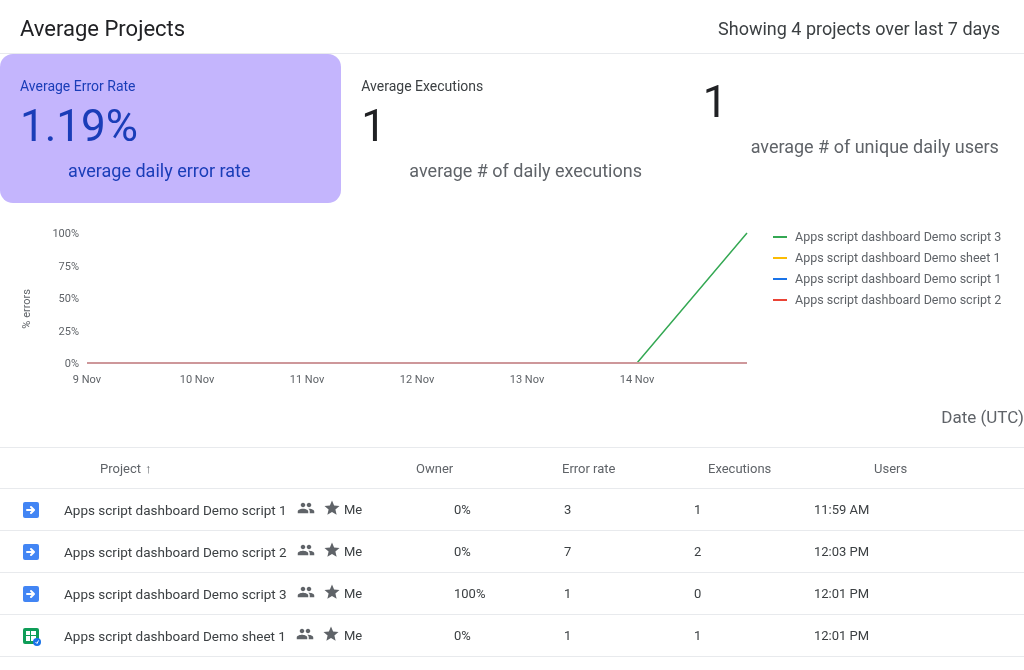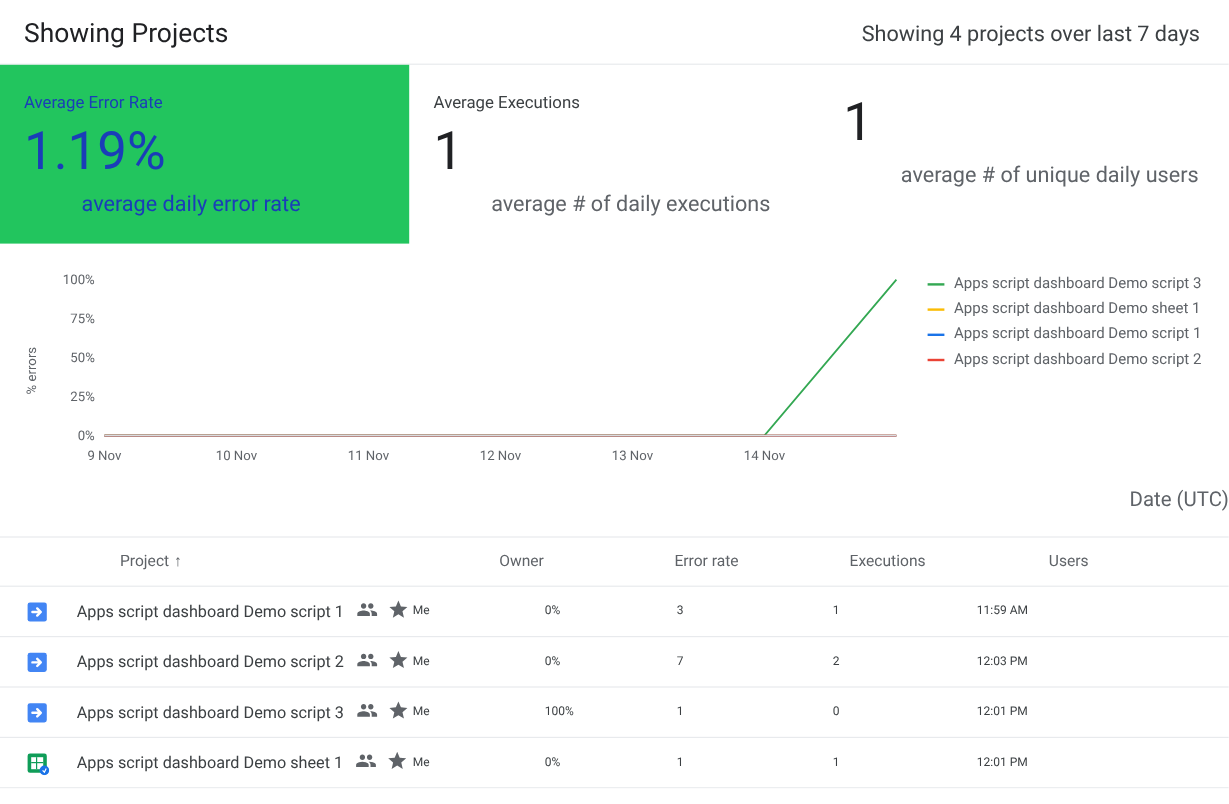--- a/index.html
+++ b/index.html
@@ -29,21 +29,22 @@
 .stats-row {
   display: flex;
   padding: 0;
 }
 .stat-card {
   flex: 1;
   padding: 24px 20px 22px 20px;
   border-right: 0px solid #e8eaed;
 }
 .stat-card.active {
-  background: #22c55e;
+  background: #c4b5fd;
+  border-radius: 13px;
 }
 .stat-label {
   font-size: 14px;
   margin-bottom: 8px;
   color: #3c4043;
 }
 .stat-card.active .stat-label { color: #1a3db8; }
 .stat-value {
   font-size: 44px;
   font-weight: 400;
@@ -109,28 +110,28 @@
 .table-header {
   color: #5f6368;
   font-size: 13px;
   border-top: 1px solid #e8eaed;
   gap: 36px;
 }
 .th-sort { display: inline-flex; align-items: center; gap:4px; cursor:pointer;}
 .icon-holder { width: 22px; height:22px; display:flex; align-items:center; justify-content:center;}
 .proj-name { display:flex; align-items:center; gap:10px; color:#3c4043; font-size: 13.5px;}
 .mini-icons { display:flex; gap:8px; color:#5f6368; align-items:center;}
-.cell { font-size: 10px; color:#3c4043;}
+.cell { font-size: 13px; color:#3c4043;}
 .arrow-up { font-size: 13px;}
 </style>
 </head>
 <body>
 
 <div class="header">
-  <div class="page-title">Showing Projects</div>
+  <div class="page-title">Average Projects</div>
   <div class="subtitle">Showing 4 projects over last 7 days</div>
 </div>
 <div class="divider"></div>
 
 <div class="stats-row" id="stats-row">
     <div class="stat-card active">
       <div class="stat-label">Average Error Rate</div>
   <div class="stat-value">1.19%</div>
   <div class="stat-desc">average daily error rate</div>
     </div>

